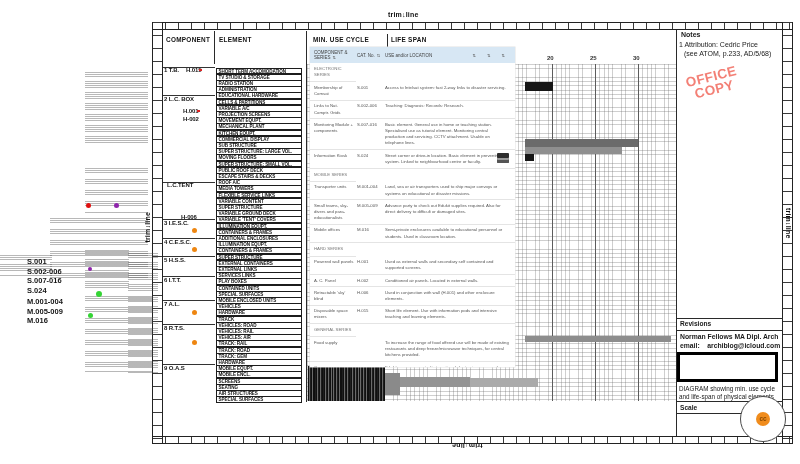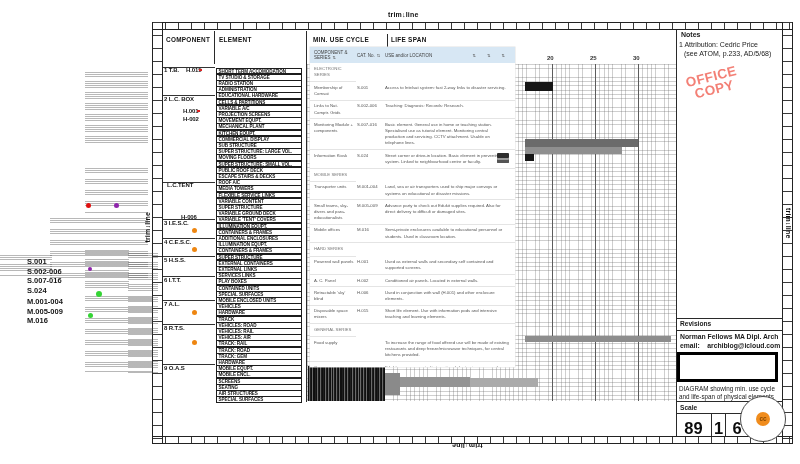--- a/index.html
+++ b/index.html
@@ -327,25 +327,20 @@
   <div class="abs hline" style="left:676px;top:330px;width:107px;"></div>
   <div class="abs tb-txt bold nw" style="left:680px;top:332.5px;font-size:6.8px;">Norman Fellows  MA Dipl. Arch</div>
   <div class="abs tb-txt bold nw" style="left:680px;top:341.5px;font-size:6.8px;"><span>email:</span>&nbsp;&nbsp;&nbsp;&nbsp;<span>archiblog@icloud.com</span></div>
   <div id="black-box" class="abs"></div>
   <div class="abs tb-txt nw" style="left:679px;top:385px;">DIAGRAM showing min. use cycle</div>
   <div class="abs tb-txt nw" style="left:679px;top:392.5px;">and life-span of physical elements</div>
   <div class="abs hline" style="left:676px;top:401px;width:107px;"></div>
   <div class="abs tb-txt bold nw" style="left:680px;top:403.5px;font-size:6.6px;">Scale</div>
   <div class="abs hline" style="left:676px;top:413px;width:72px;"></div>
   <div class="abs vline" style="left:748px;top:401px;height:35px;"></div>
-  <div class="abs" style="left:676px;top:413px;width:72px;height:23px;display:flex;">
-    <div class="digit-cell" style="width:36px;border-right:.8px solid #2a2a2a;">89</div>
-    <div class="digit-cell" style="width:14px;border-right:.8px solid #2a2a2a;">1</div>
-    <div class="digit-cell" style="flex:1;">6</div>
-  </div>
   <div id="cc-circle" class="abs">
     <div id="cc-badge">cc</div>
   </div>
 
   <div id="margin">
       <div class="smudge" style="left:85px;top:72px;width:63px;height:74px;"></div>
       <div class="smudge" style="left:85px;top:168px;width:63px;height:46px;"></div>
       <div class="smudge" style="left:50px;top:218px;width:98px;height:60px;"></div>
       <div class="smudge" style="left:0px;top:255px;width:52px;height:22px;"></div>
       <div class="smudge" style="left:85px;top:250px;width:44px;height:42px;"></div>

